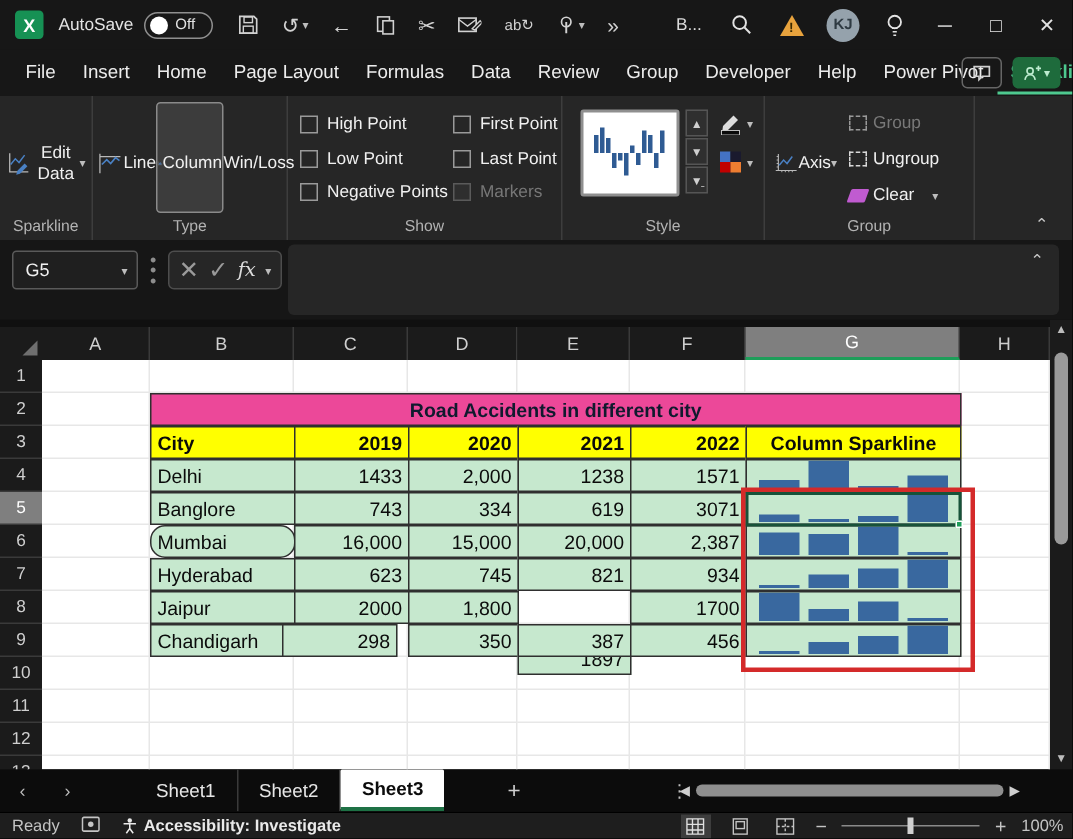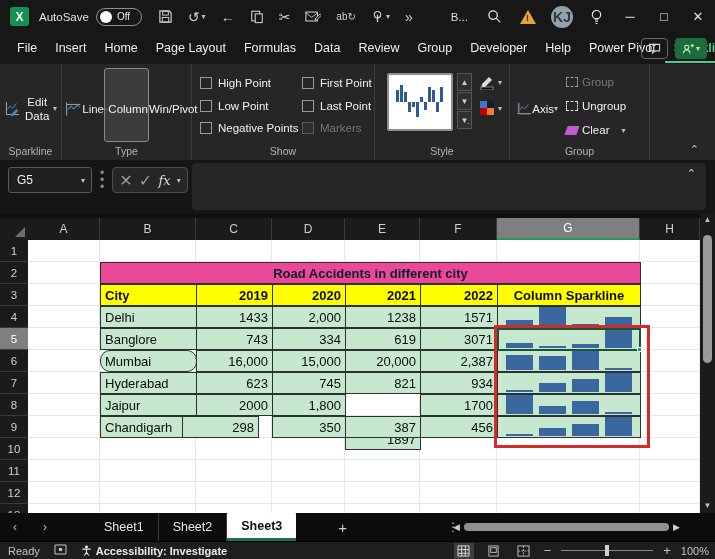--- a/index.html
+++ b/index.html
@@ -14,21 +14,21 @@
   .toggle .knob { width:12px; height:12px; border-radius:50%; background:#fff; margin-left:3px; }
   .toggle .state { font-size:10px; color:#e3e3e3; margin-left:5px; }
   .qat { display:flex; align-items:center; gap:15px; margin-left:16px; font-size:14px; color:#d2d2d2; }
   .qat .ic { display:flex; align-items:center; gap:2px; }
   .chev { font-size:8px; color:#bdbdbd; }
   .doc-title { font-size:11.5px; color:#dcdcdc; margin-left:38px; }
   .tb-right { position:absolute; right:0; top:0; height:33px; display:flex; align-items:center; gap:0; }
   .tb-btn { width:34px; height:33px; display:flex; align-items:center; justify-content:center; color:#e3e3e3; font-size:13px; }
   .warn-tri { width:0; height:0; border-left:8px solid transparent; border-right:8px solid transparent; border-bottom:14px solid #E8A33D; position:relative; }
   .warn-tri span { position:absolute; left:-2px; top:3px; font-size:9px; color:#3b2a00; font-weight:bold; }
-  .avatar { width:22px; height:22px; border-radius:50%; background:#95A2AC; color:#2e3a42; font-size:14px; font-weight:bold; display:flex; align-items:center; justify-content:center; }
+  .avatar { width:22px; height:22px; border-radius:50%; background:#95A2AC; color:#2e3a42; font-size:10px; font-weight:bold; display:flex; align-items:center; justify-content:center; }
 
   
   .menubar { position:absolute; left:0; top:33px; width:715px; height:31px; background:#171717; display:flex; align-items:center; }
   .menu-tabs { display:flex; align-items:center; margin-left:8px; }
   .menu-tab { font-size:12.5px; color:#ededed; padding:7px 9px 8px 9px; cursor:default; white-space:nowrap; }
   .menu-tab.active { color:#4EC98F; border-bottom:2px solid #4EC98F; padding-bottom:6px; font-weight:bold; }
   .mb-right { position:absolute; right:8px; top:5px; display:flex; gap:7px; }
   .comment-btn { width:27px; height:21px; border:1px solid #666; border-radius:4px; display:flex; align-items:center; justify-content:center; }
   .share-btn { width:32px; height:21px; background:#1E6B3C; border-radius:4px; display:flex; align-items:center; justify-content:center; gap:2px; }
 
@@ -248,21 +248,21 @@
         <span>Column</span>
       </div>
       <div class="bigbtn" style="width:40px;">
         <svg width="26" height="24" viewBox="0 0 28 26">
           <path d="M5 2v21M2 12h24" stroke="#b9b9b9" stroke-width="1.3" fill="none"></path>
           <rect x="8" y="6" width="4" height="5" fill="#4A81C4"></rect>
             <rect x="13" y="13" width="4" height="5" fill="#2F5B93"></rect>
             <rect x="18" y="6" width="4" height="5" fill="#4A81C4"></rect>
             <rect x="22" y="13" width="3" height="5" fill="#2F5B93"></rect>
         </svg>
-        <span>Win/Pivot</span>
+        <span>Win/Loss</span>
       </div>
       <div class="rgroup-label">Type</div>
     </div>
 
     <div class="rgroup" style="width:183px;">
       <div id="show-options" style="display:grid; grid-template-rows:repeat(3,1fr); grid-auto-flow:column; grid-template-columns:102px 76px; gap:4px 0; padding:10px 0 0 8px; height:74px;">
           <div class="chk-item">
             <div class="chk-box"></div>
             <div style="display: inline;">High Point</div>
           </div>
@@ -629,21 +629,21 @@
         <div class="tbl-cell tbl-green num" style="left: 420px; width: 78px; top: 181px;">1700</div>
         <div class="tbl-cell tbl-green" style="left: 497px; width: 144px; top: 181px;">
           <div class="spark-bars">
             <div class="spark-bar" style="height: 19px; background: rgb(57, 104, 159);"></div>
             <div class="spark-bar" style="height: 8px; background: rgb(57, 104, 159);"></div>
             <div class="spark-bar" style="height: 13px; background: rgb(57, 104, 159);"></div>
             <div class="spark-bar" style="height: 2px; background: rgb(57, 104, 159);"></div>
           </div>
         </div>
         <div class="tbl-cell tbl-green txt" style="left: 100px; width: 97px; top: 203px;">Chandigarh</div>
-        <div class="tbl-cell tbl-green num" style="left: 182px; width: 77px; top: 203px; padding-left: 36px;">298</div>
+        <div class="tbl-cell tbl-green num" style="left: 188px; width: 77px; top: 203px; padding-left: 36px;">298</div>
         <div class="tbl-cell tbl-green num" style="left: 272px; width: 74px; top: 203px;">350</div>
         <div class="tbl-cell tbl-green num" style="left: 345px; width: 76px; top: 203px;">387</div>
         <div class="tbl-cell tbl-green num" style="left: 420px; width: 78px; top: 203px;">456</div>
         <div class="tbl-cell tbl-green" style="left: 497px; width: 144px; top: 203px;">
           <div class="spark-bars">
             <div class="spark-bar" style="height: 2px; background: rgb(57, 104, 159);"></div>
             <div class="spark-bar" style="height: 8px; background: rgb(57, 104, 159);"></div>
             <div class="spark-bar" style="height: 12px; background: rgb(57, 104, 159);"></div>
             <div class="spark-bar" style="height: 19px; background: rgb(57, 104, 159);"></div>
           </div>

